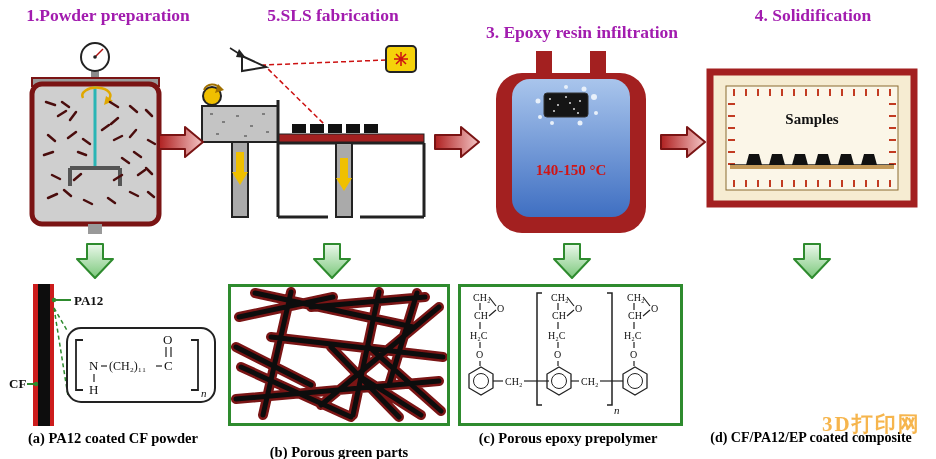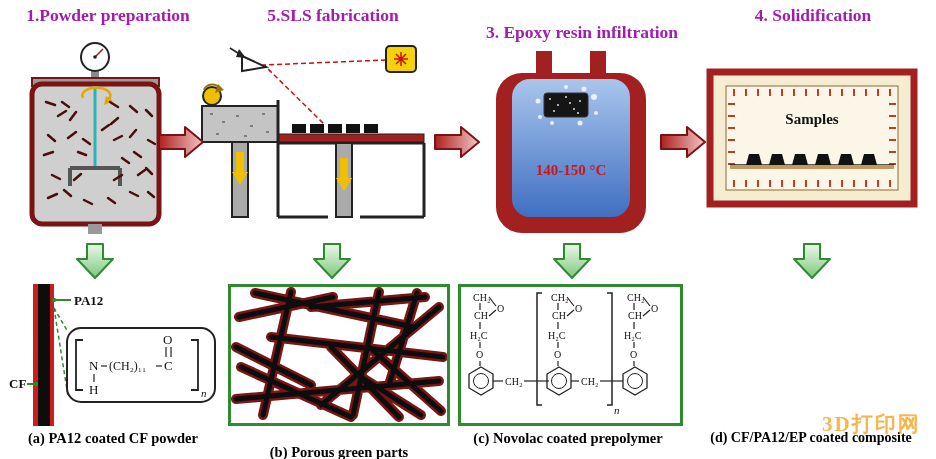--- a/index.html
+++ b/index.html
@@ -241,18 +241,18 @@
         <path d="M173,74 L173,79"></path>
         <polygon points="174,80 186,87 186,101 174,108 162,101 162,87" stroke-width="1.3"></polygon>
         <circle cx="174" cy="94" r="7.5" stroke-width="1"></circle>
       </g>
     </svg>
   </div>
 
 
   <div class="abs caption" style="left:5px;top:430px;width:216px;">(a) PA12 coated CF powder</div>
   <div class="abs caption" style="left:228px;top:444px;width:222px;">(b) Porous green parts</div>
-  <div class="abs caption" style="left:450px;top:430px;width:236px;">(c) Novolac coated prepolymer</div>
+  <div class="abs caption" style="left:450px;top:430px;width:236px;">(c) Porous epoxy prepolymer</div>
   <div class="abs caption" style="left:686px;top:430px;width:250px;font-size:14px;">(d) CF/PA12/EP coated composite</div>
 
   <div class="abs wm" style="left:822px;top:410px;">3D打印网</div>
 
 </div>
 
 </body></html>

